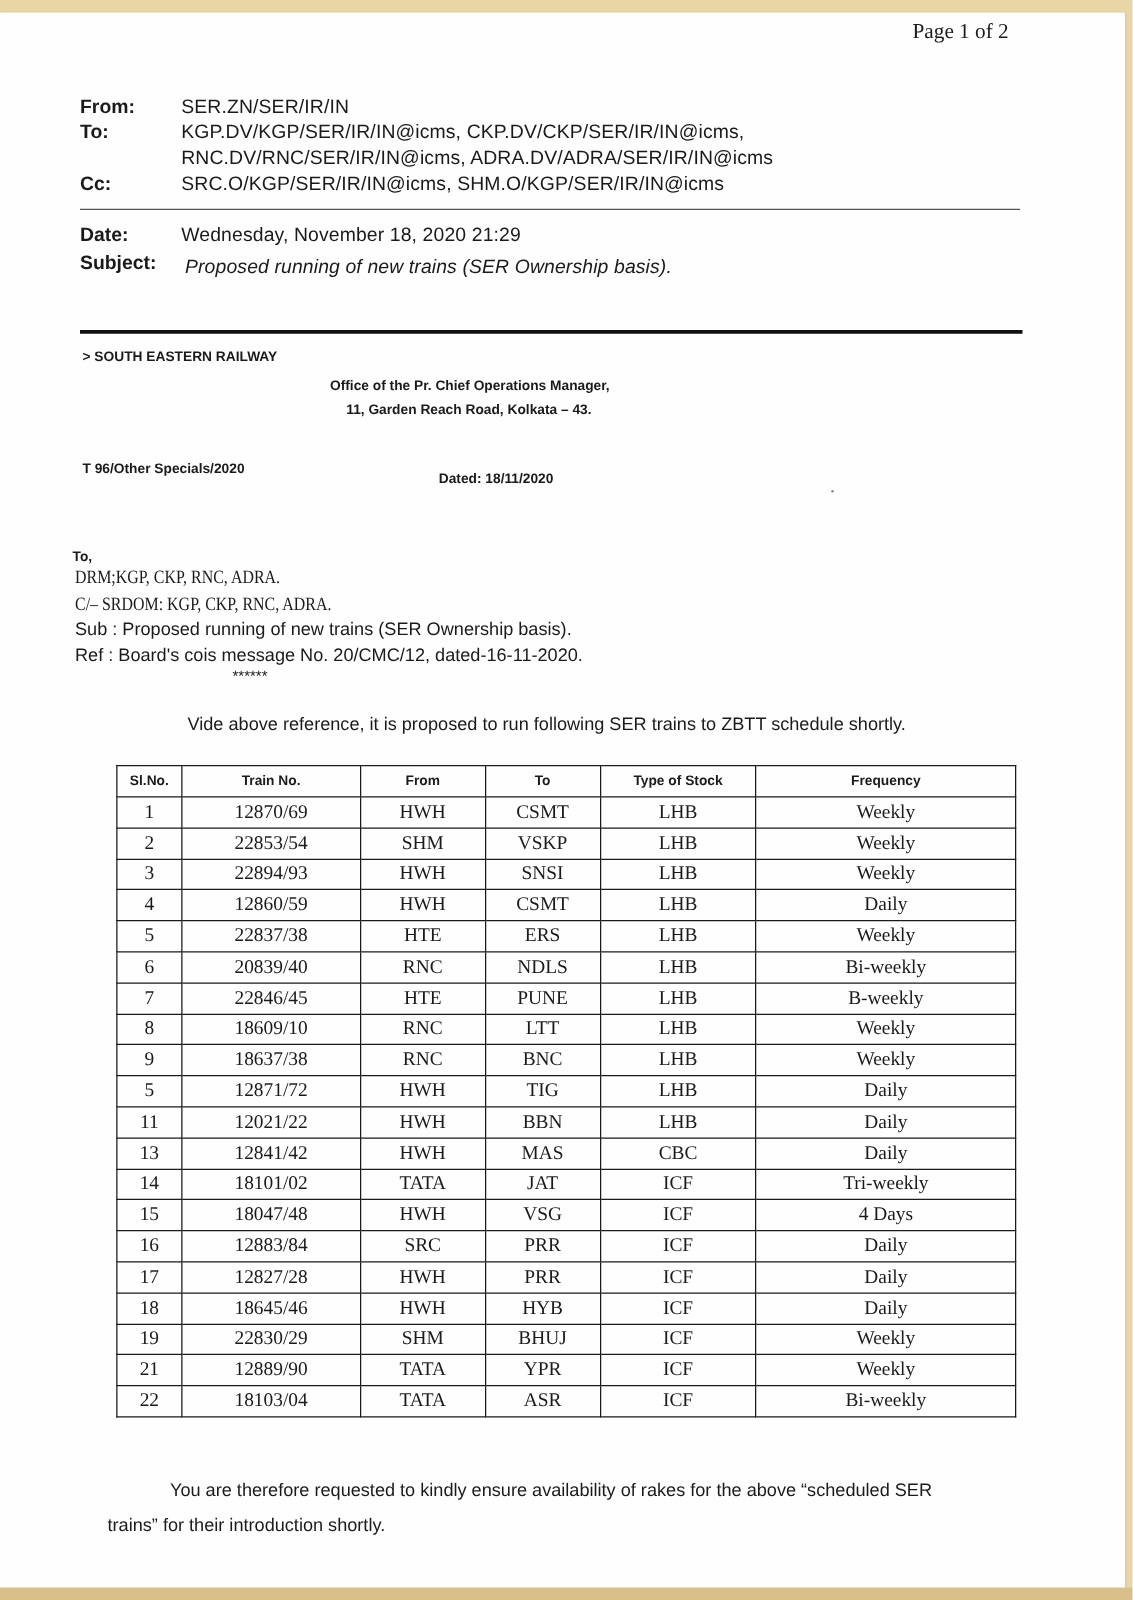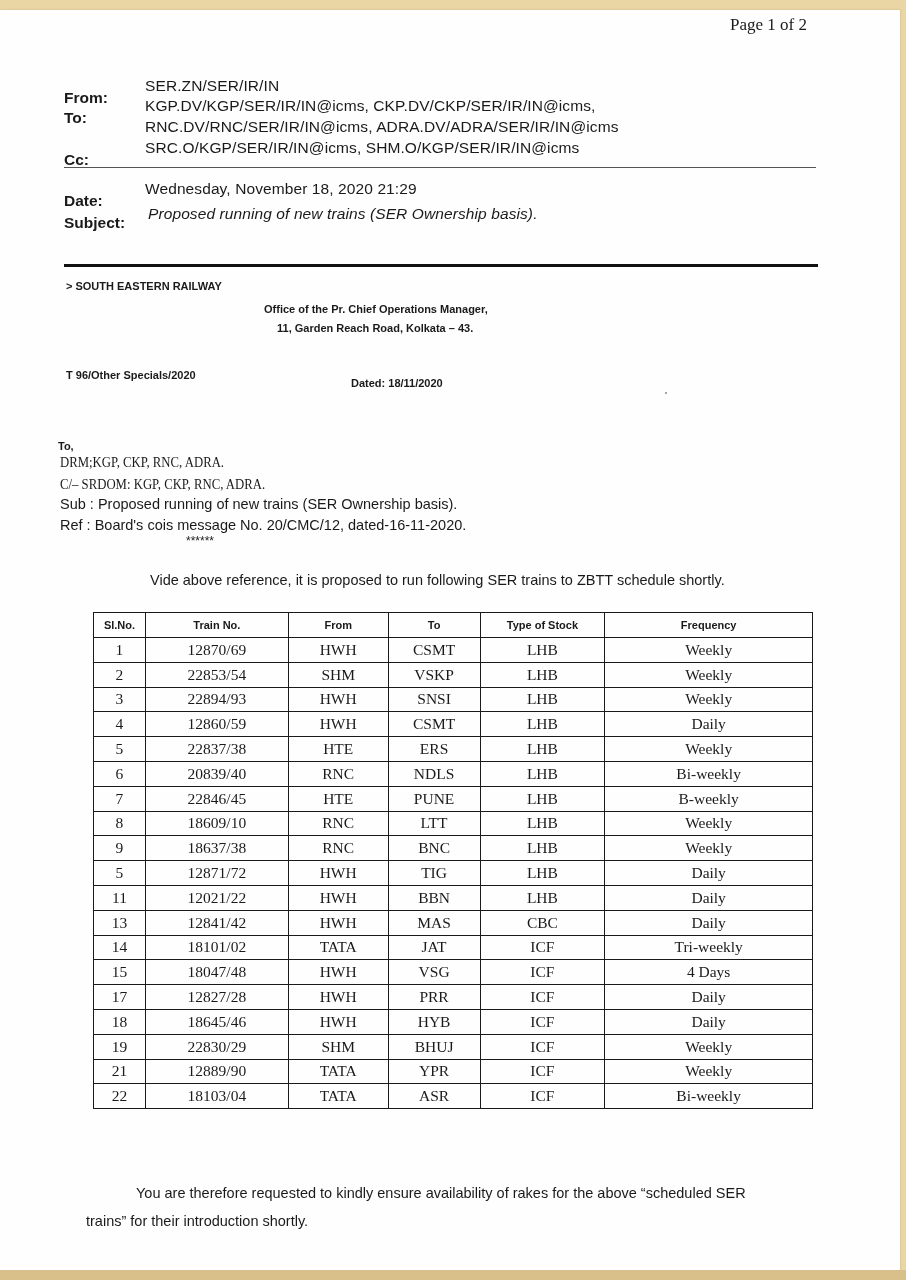--- a/index.html
+++ b/index.html
@@ -16,21 +16,21 @@
   }
   .bottom-strip {
     position: absolute; left: 0; top: 1270px; width: 906px; height: 10px;
     background: #d9c08a;
   }
   .page-num {
     position: absolute; left: 730px; top: 15px;
     font-family: "Liberation Serif", serif; font-size: 17px;
   }
   .hdr-row { position: absolute; left: 64px; font-size: 15.5px; }
-  .hdr-label { position: absolute; left: 0; font-weight: bold; width: 80px; margin-top: 12px; }
+  .hdr-label { position: absolute; left: 0; font-weight: bold; width: 80px; }
   .hdr-val { position: absolute; left: 81px; white-space: nowrap; letter-spacing: 0.1px; }
   .rule-thin { position: absolute; left: 64px; width: 752px; height: 1px; background: #555; top: 167px; }
   .rule-thick { position: absolute; left: 64px; width: 754px; height: 3px; background: #111; top: 264px; }
   .bold-small { font-weight: bold; font-size: 11px; position: absolute; white-space: nowrap; }
   .to-line { position: absolute; left: 60px; font-size: 14.5px; white-space: nowrap; }
   .narrow { font-family: "Liberation Serif", serif; font-size: 15px; transform: scaleX(0.85); transform-origin: left; }
   .stars { position: absolute; left: 186px; top: 534px; font-size: 12px; letter-spacing: 0; }
   .intro { position: absolute; left: 150px; top: 572px; font-size: 14.5px; white-space: nowrap; }
   table.trains {
     position: absolute; left: 93px; top: 612px; width: 720px;
@@ -220,20 +220,28 @@
       </tr>
       <tr>
         <td>15</td>
         <td>18047/48</td>
         <td>HWH</td>
         <td>VSG</td>
         <td>ICF</td>
         <td>4 Days</td>
       </tr>
       <tr>
+        <td>16</td>
+        <td>12883/84</td>
+        <td>SRC</td>
+        <td>PRR</td>
+        <td>ICF</td>
+        <td>Daily</td>
+      </tr>
+      <tr>
         <td>17</td>
         <td>12827/28</td>
         <td>HWH</td>
         <td>PRR</td>
         <td>ICF</td>
         <td>Daily</td>
       </tr>
       <tr>
         <td>18</td>
         <td>18645/46</td>

